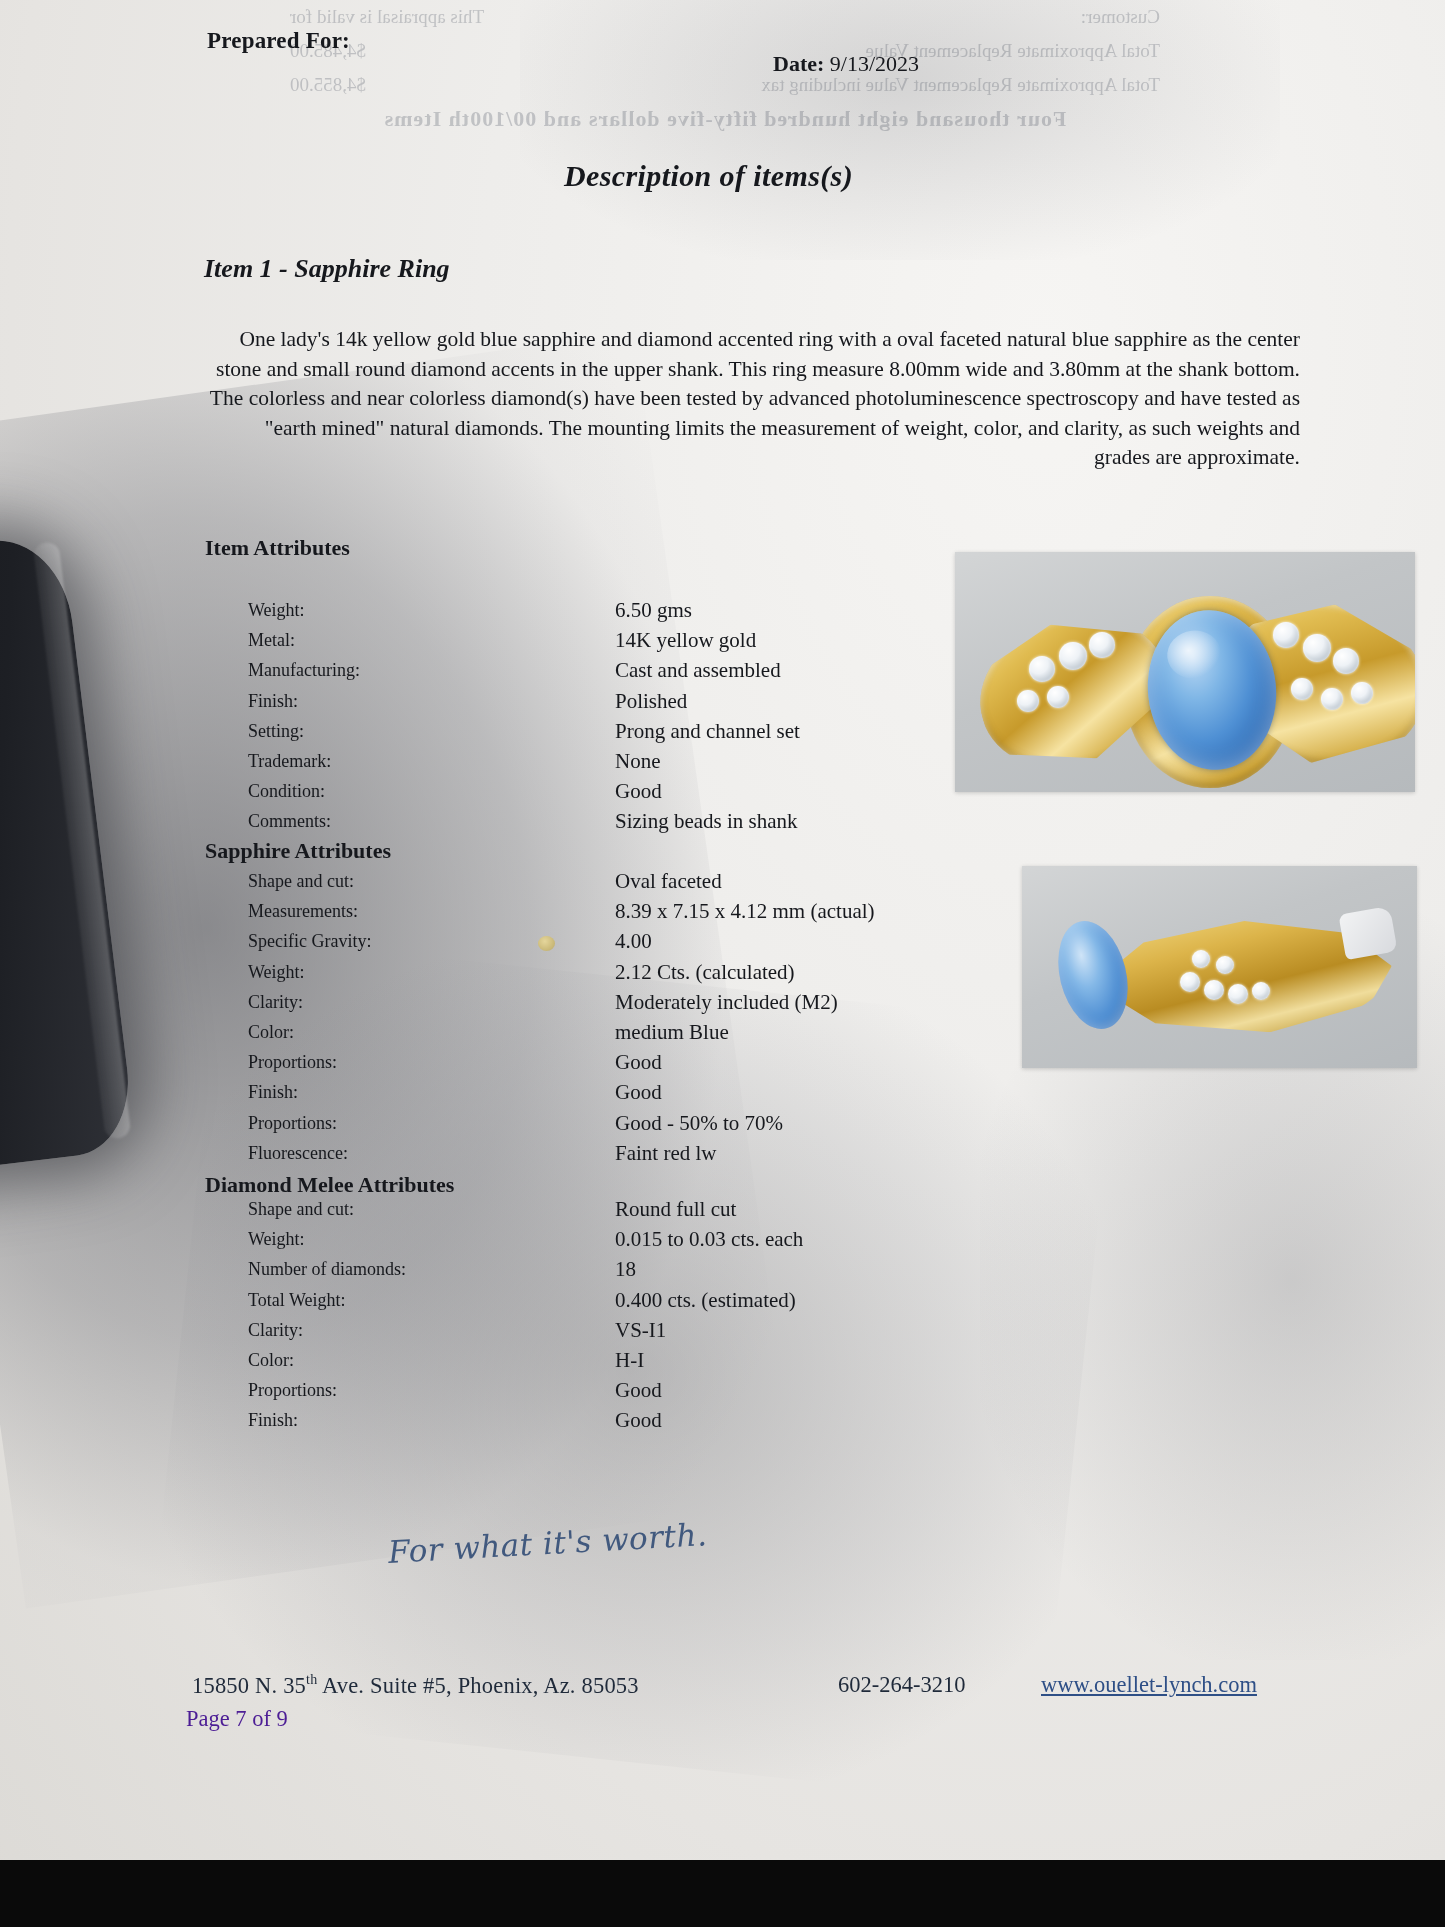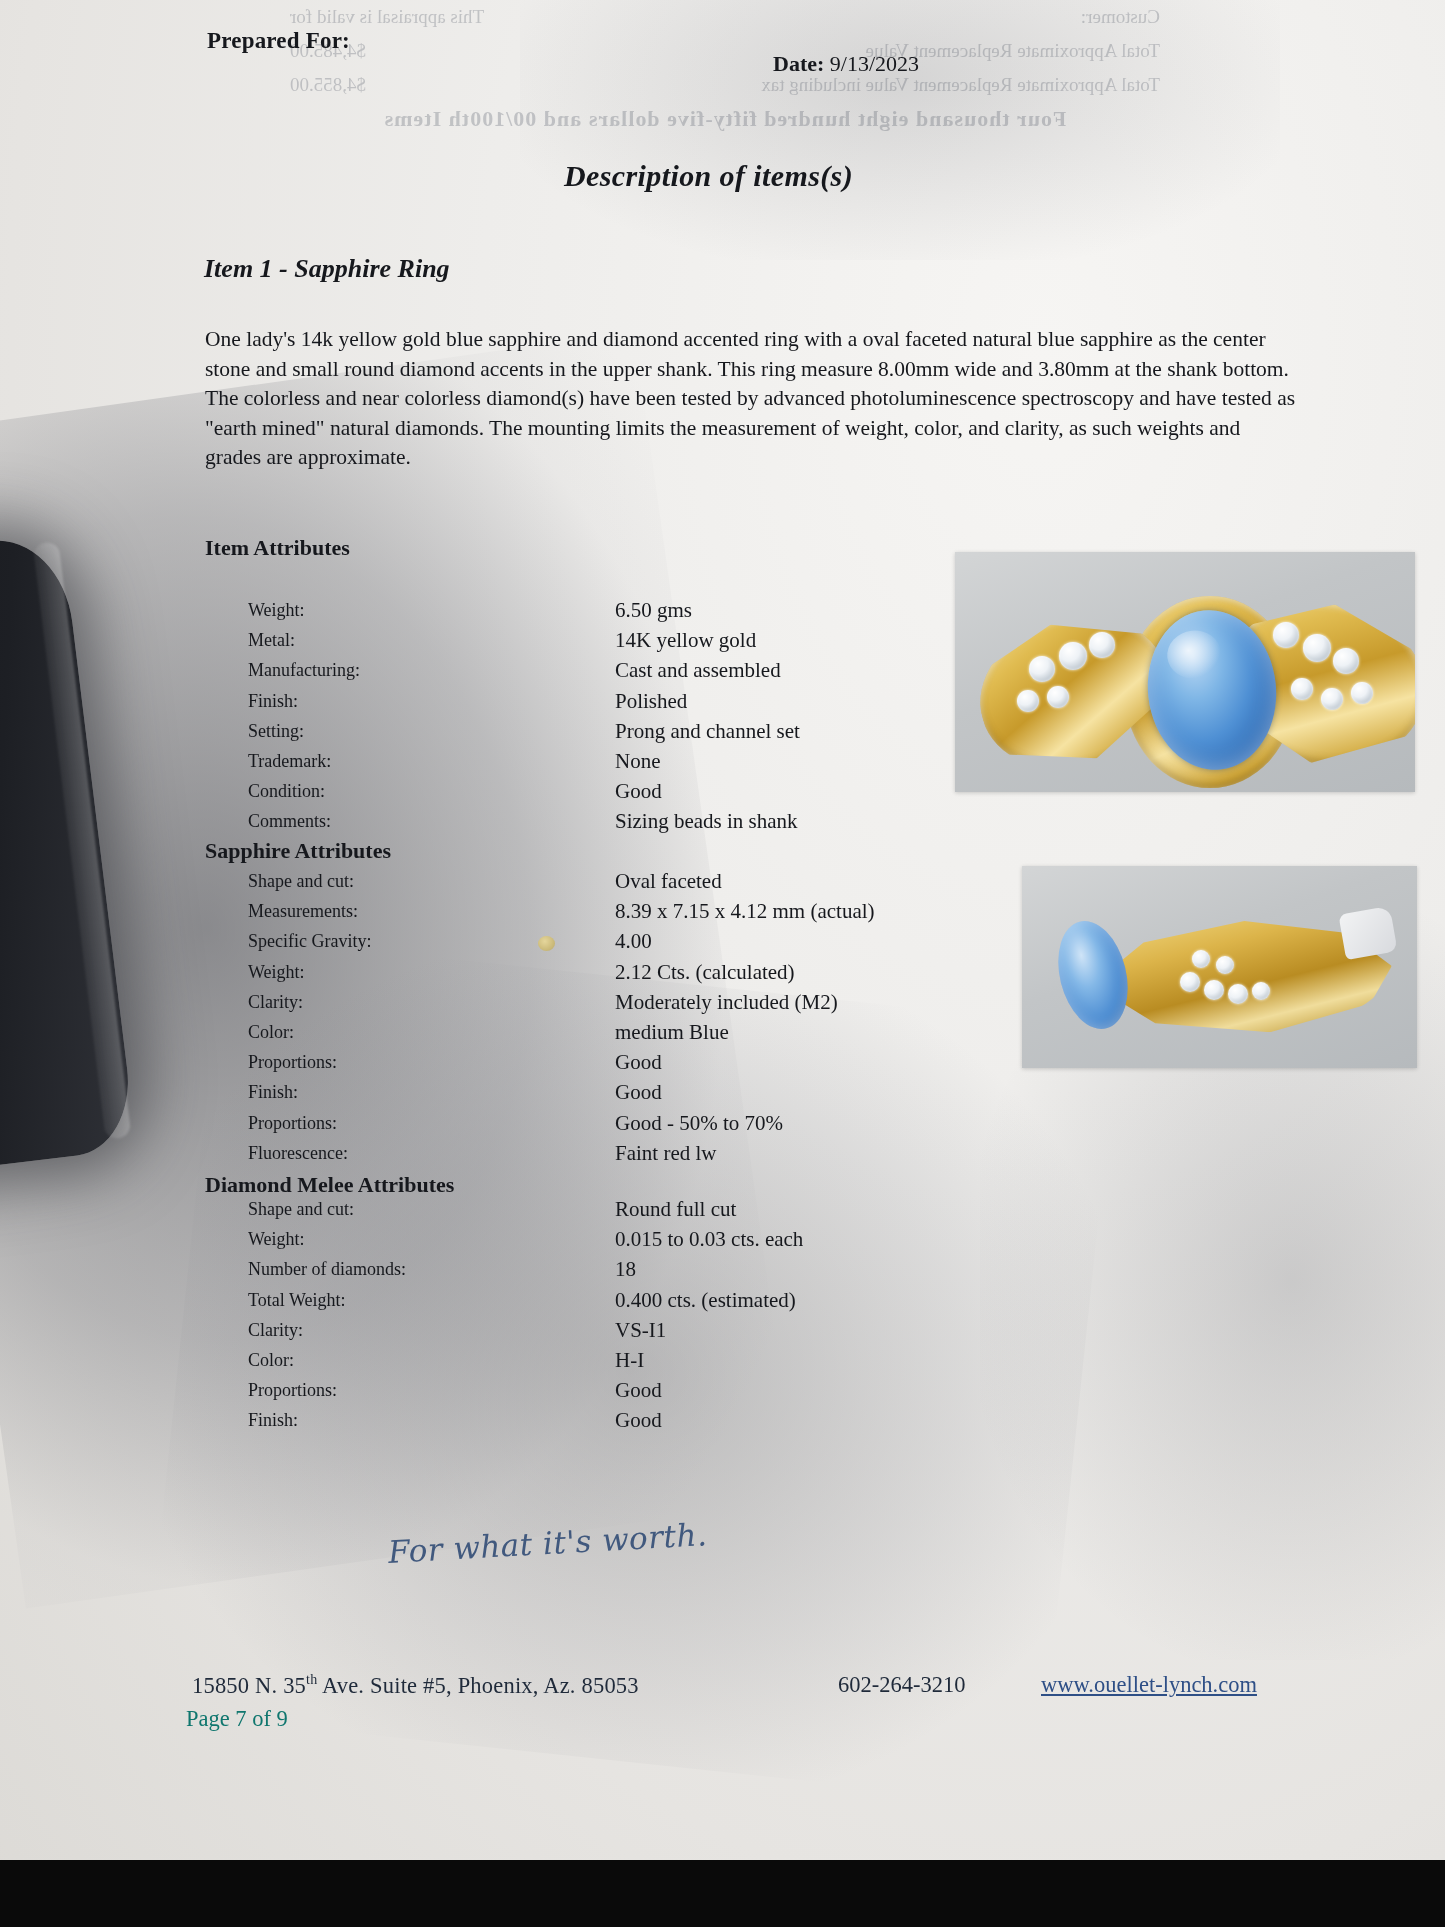--- a/index.html
+++ b/index.html
@@ -149,21 +149,21 @@
     font-weight: bold;
     font-style: italic;
   }
 
   .desc {
     position: absolute;
     left: 205px; top: 325px;
     width: 1095px;
     font-size: 21.5px;
     line-height: 29.5px;
-    text-align: left;
+    text-align: right;
   }
 
   .sec-head {
     position: absolute;
     font-size: 22px;
     font-weight: bold;
     left: 205px;
   }
   #sec-item-attr { top: 535px; }
   #sec-sapphire  { top: 838px; }
@@ -313,21 +313,21 @@
     position: absolute;
     left: 1041px; top: 1672px;
     font-size: 22.5px;
     color: #2e4f86;
     text-decoration: underline;
   }
   .page-num {
     position: absolute;
     left: 186px; top: 1706px;
     font-size: 22.5px;
-    color: #0f766e;
+    color: #4c1d95;
   }
 
   
   #speck {
     position: absolute;
     left: 538px; top: 936px;
     width: 17px; height: 15px;
     border-radius: 50%;
     background: radial-gradient(circle at 40% 35%, #e7d79a, #cdbb77 60%, #b7a667 100%);
     opacity: .95;

